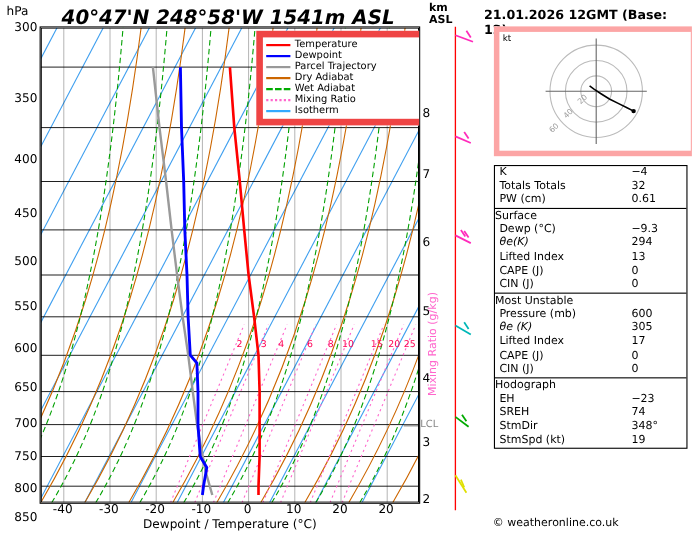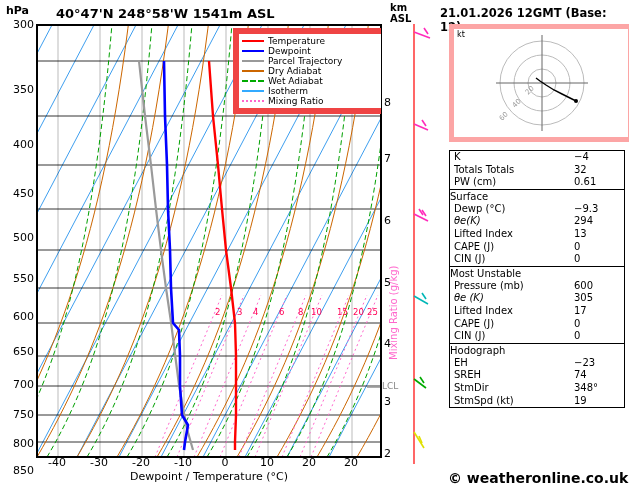--- a/index.html
+++ b/index.html
@@ -2,22 +2,22 @@
 <html><head>
 <meta charset="utf-8">
 <style>
   html,body{margin:0;padding:0;}
   body{width:629px;height:486px;background:#ffffff;font-family:"DejaVu Sans",sans-serif;color:#000;overflow:hidden;}
   #root{position:relative;width:629px;height:486px;}
 
   .abs{position:absolute;}
 
   
-  .hdr-hpa{left:6px;top:4px;font-size:11px;font-weight:bold;}
-  .hdr-title{left:56px;top:6px;font-size:13px;font-weight:bold;letter-spacing:0px;}
+  .hdr-hpa{left:6px;top:4px;font-size:11px;font-weight:normal;}
+  .hdr-title{left:56px;top:6px;font-size:18px;font-weight:bold;letter-spacing:0px;font-style:italic;}
   .hdr-km{left:390px;top:2px;font-size:10px;font-weight:bold;line-height:11px;}
   .hdr-date{left:440px;top:6px;font-size:11.5px;font-weight:bold;}
 
   
   #plot{left:36px;top:24px;width:344px;height:432px;border:1px solid #000;overflow:hidden;background:#fff;}
   #plot svg{display:block;}
 
   
   .ylab{right:0;font-size:11px;text-align:right;width:30px;}
   .ylabwrap{left:0px;top:24px;width:34px;height:434px;}
@@ -45,21 +45,21 @@
 
   
   #info{left:449px;top:150px;width:174px;border:1px solid #000;font-size:10px;background:#fff;}
   #info .sect{border-bottom:1px solid #000;}
   #info .sect:last-child{border-bottom:none;}
   #info .ctr{text-align:left;padding:1px 0;}
   #info .line{display:flex;padding:0px 4px;line-height:12.6px;}
   #info .k{flex:1 1 auto;white-space:nowrap;}
   #info .v{width:46px;text-align:left;}
 
-  .copyright{left:448px;top:470px;font-size:14px;font-weight:bold;}
+  .copyright{left:448px;top:470px;font-size:10px;font-weight:normal;}
 
   .ital{font-style:italic;}
 </style>
 </head>
 <body>
 
 <div id="root">
 
   <div class="abs hdr-hpa">hPa</div>
   <div class="abs hdr-title">40°47'N 248°58'W 1541m ASL</div>
@@ -211,26 +211,26 @@
       </div>
       <div class="row">
         <span class="swatch" style="border-top-color:#cc6600"></span>
         <span>Dry Adiabat</span>
       </div>
       <div class="row">
         <span class="swatch" style="border-top-color:#00aa00;border-top-style:dashed"></span>
         <span>Wet Adiabat</span>
       </div>
       <div class="row">
+        <span class="swatch" style="border-top-color:#ff66cc;border-top-style:dotted"></span>
+        <span>Mixing Ratio</span>
+      </div>
+      <div class="row">
         <span class="swatch" style="border-top-color:#33aaff"></span>
         <span>Isotherm</span>
-      </div>
-      <div class="row">
-        <span class="swatch" style="border-top-color:#ff66cc;border-top-style:dotted"></span>
-        <span>Mixing Ratio</span>
       </div>
     </div>
   </div>
 
   <div class="abs" style="left:382px;top:381px;font-size:9px;color:#888;">LCL</div>
 
   <div class="abs xlabwrap">
     <div class="xlab" style="left:21px">-40</div>
     <div class="xlab" style="left:63px">-30</div>
     <div class="xlab" style="left:105px">-20</div>

